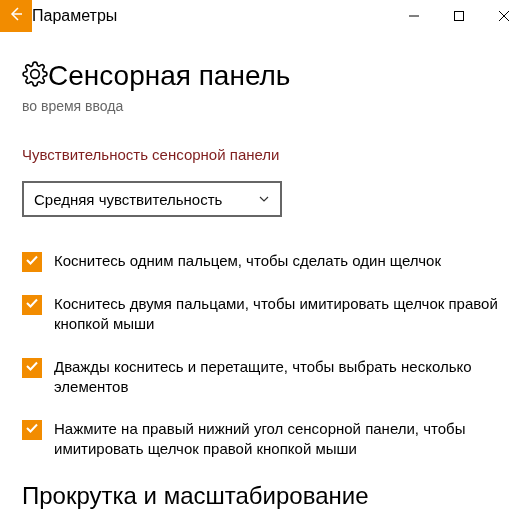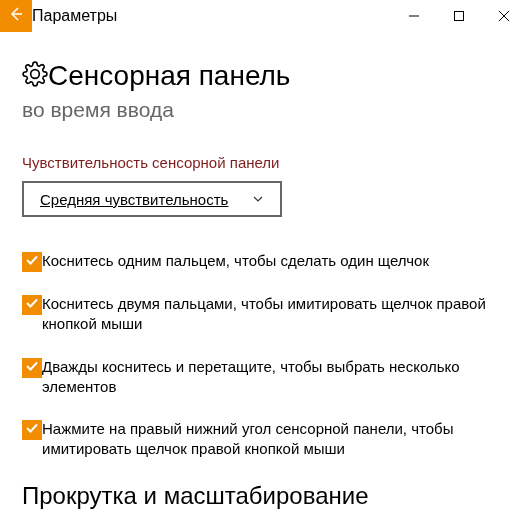--- a/index.html
+++ b/index.html
@@ -52,49 +52,49 @@
     display: flex;
     align-items: center;
     margin-top: 10px;
   }
   .gear-icon svg { width: 26px; height: 26px; }
   .page-title {
     font-size: 28px;
     font-weight: 400;
   }
   .subheader {
-    font-size: 21px;
+    font-size: 14px;
     color: #666;
     margin-top: 6px;
   }
   .section-label {
     font-size: 15px;
     color: #7f1d1d;
     margin-top: 32px;
   }
   .dropdown {
-    margin-top: 10px;
+    margin-top: 18px;
     border: 2px solid #666;
     height: 36px;
     width: 260px;
     display: flex;
     align-items: center;
     justify-content: space-between;
-    padding: 0 16px;
+    padding: 0 10px;
     cursor: pointer;
     font-size: 15px;
-    text-decoration: underline;
   }
   .dropdown .chev svg { width: 12px; height: 12px; }
   .checkbox-list {
     margin-top: 34px;
   }
   .checkbox-row {
     display: flex;
     align-items: flex-start;
+    gap: 12px;
     margin-bottom: 22px;
   }
   .checkbox {
     width: 20px;
     height: 20px;
     background: #F28C00;
     flex-shrink: 0;
     display: flex;
     align-items: center;
     justify-content: center;

